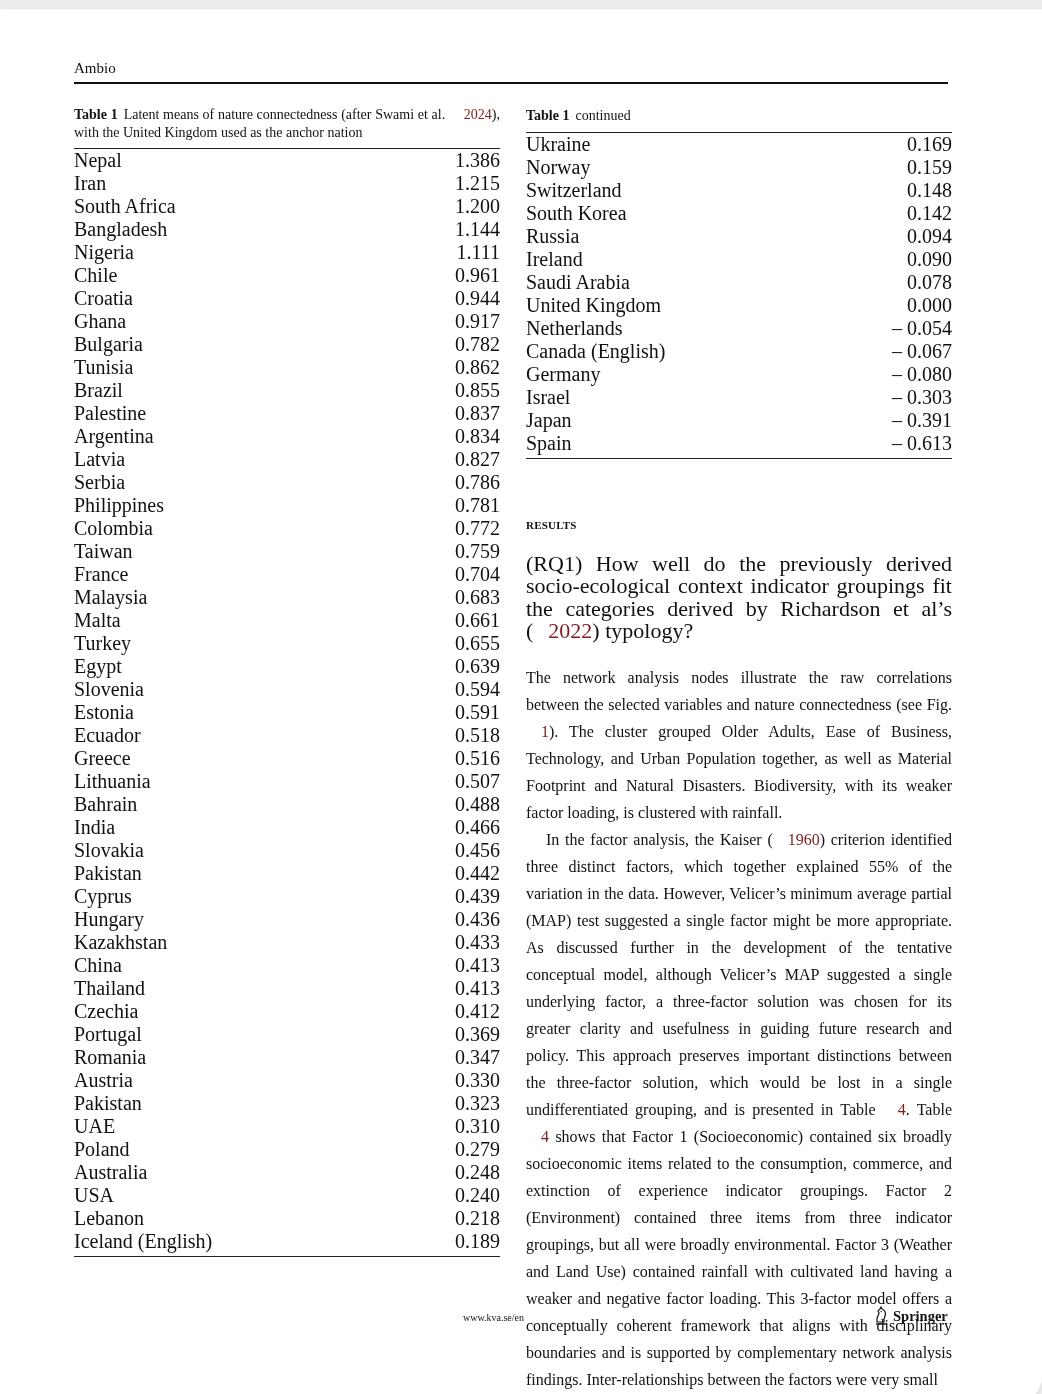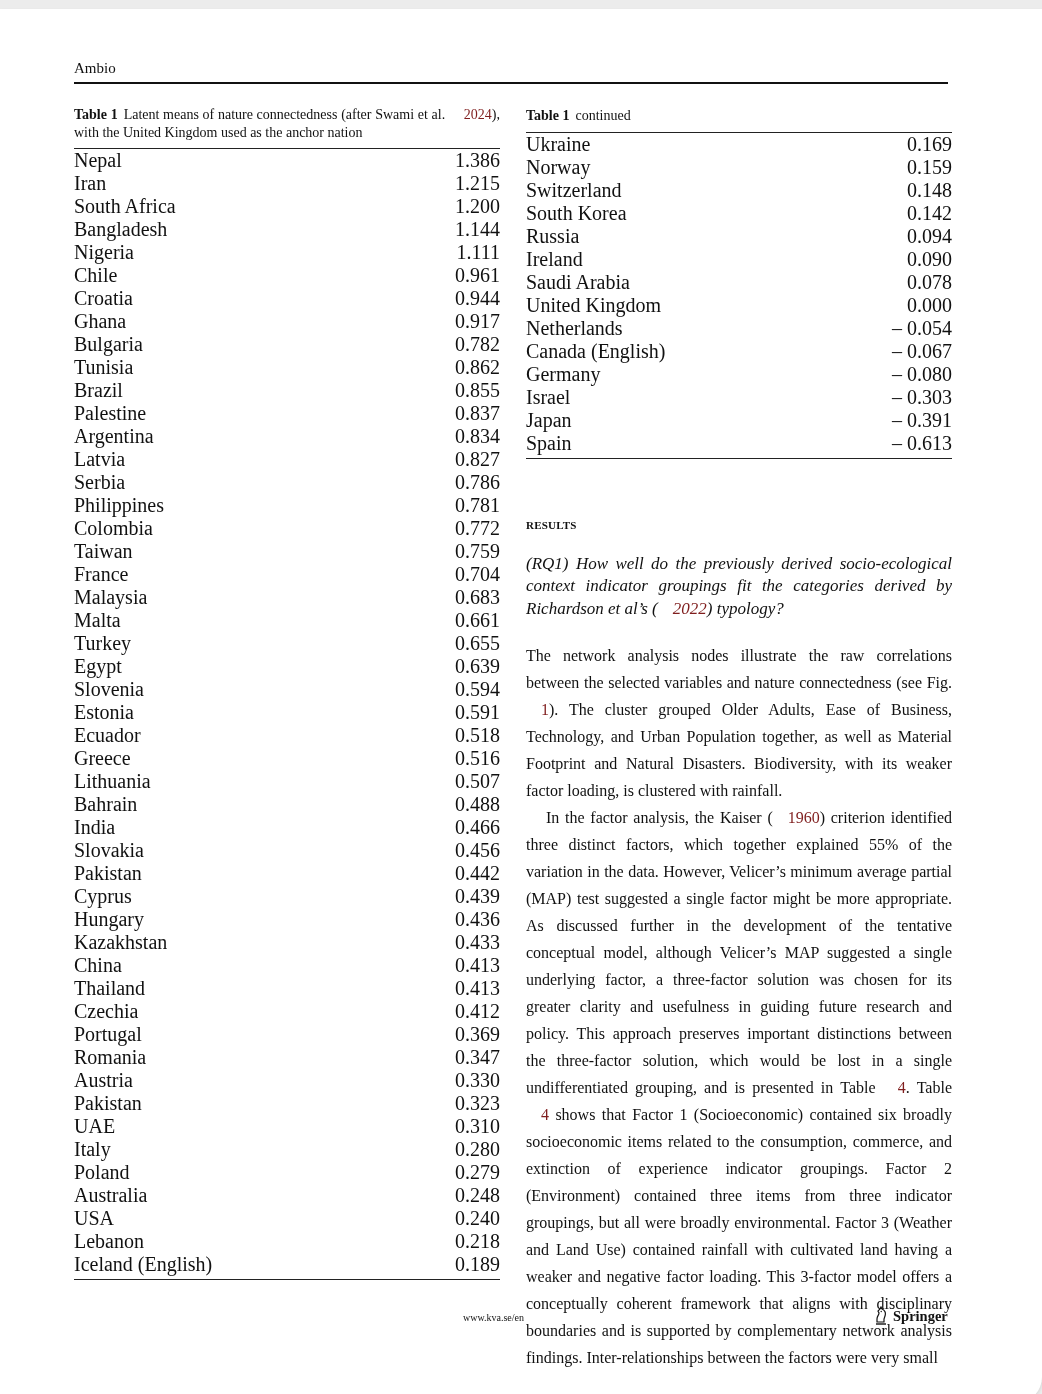--- a/index.html
+++ b/index.html
@@ -29,21 +29,21 @@
   .rule-bottom { border-top: 1.5px solid #222; margin-top: 3px; }
   table.data { width: 100%; border-collapse: collapse; font-size: 20px; }
   table.data td { height: 22.6px; padding: 0; vertical-align: middle; }
   table.data td.val { text-align: right; white-space: pre; }
   .col-right .caption { margin-top: 1px; }
   .results-heading {
     font-weight: bold; font-size: 11px; margin-top: 60px;
     letter-spacing: 0.2px;
   }
   .rq {
-    font-style: italic; font-size: 17px; line-height: 22.3px;
+    font-size: 22px; line-height: 22.3px;
     text-align: justify; margin-top: 22px;
   }
   .body-text { font-size: 16px; line-height: 27px; text-align: justify; margin-top: 22px; }
   .body-text p { margin: 0; }
   .body-text p.indent { text-indent: 20px; }
   .footer-url {
     position: absolute; left: 463px; top: 1303px; font-size: 10px;
   }
   .publisher {
     position: absolute; left: 873px; top: 1297px; font-size: 14.5px;
@@ -230,24 +230,20 @@
             <td>Austria</td>
             <td class="val">0.330</td>
           </tr>
           <tr>
             <td>Pakistan</td>
             <td class="val">0.323</td>
           </tr>
           <tr>
             <td>UAE</td>
             <td class="val">0.310</td>
-          </tr>
-          <tr>
-            <td>Italy</td>
-            <td class="val">0.280</td>
           </tr>
           <tr>
             <td>Poland</td>
             <td class="val">0.279</td>
           </tr>
           <tr>
             <td>Australia</td>
             <td class="val">0.248</td>
           </tr>
           <tr>

